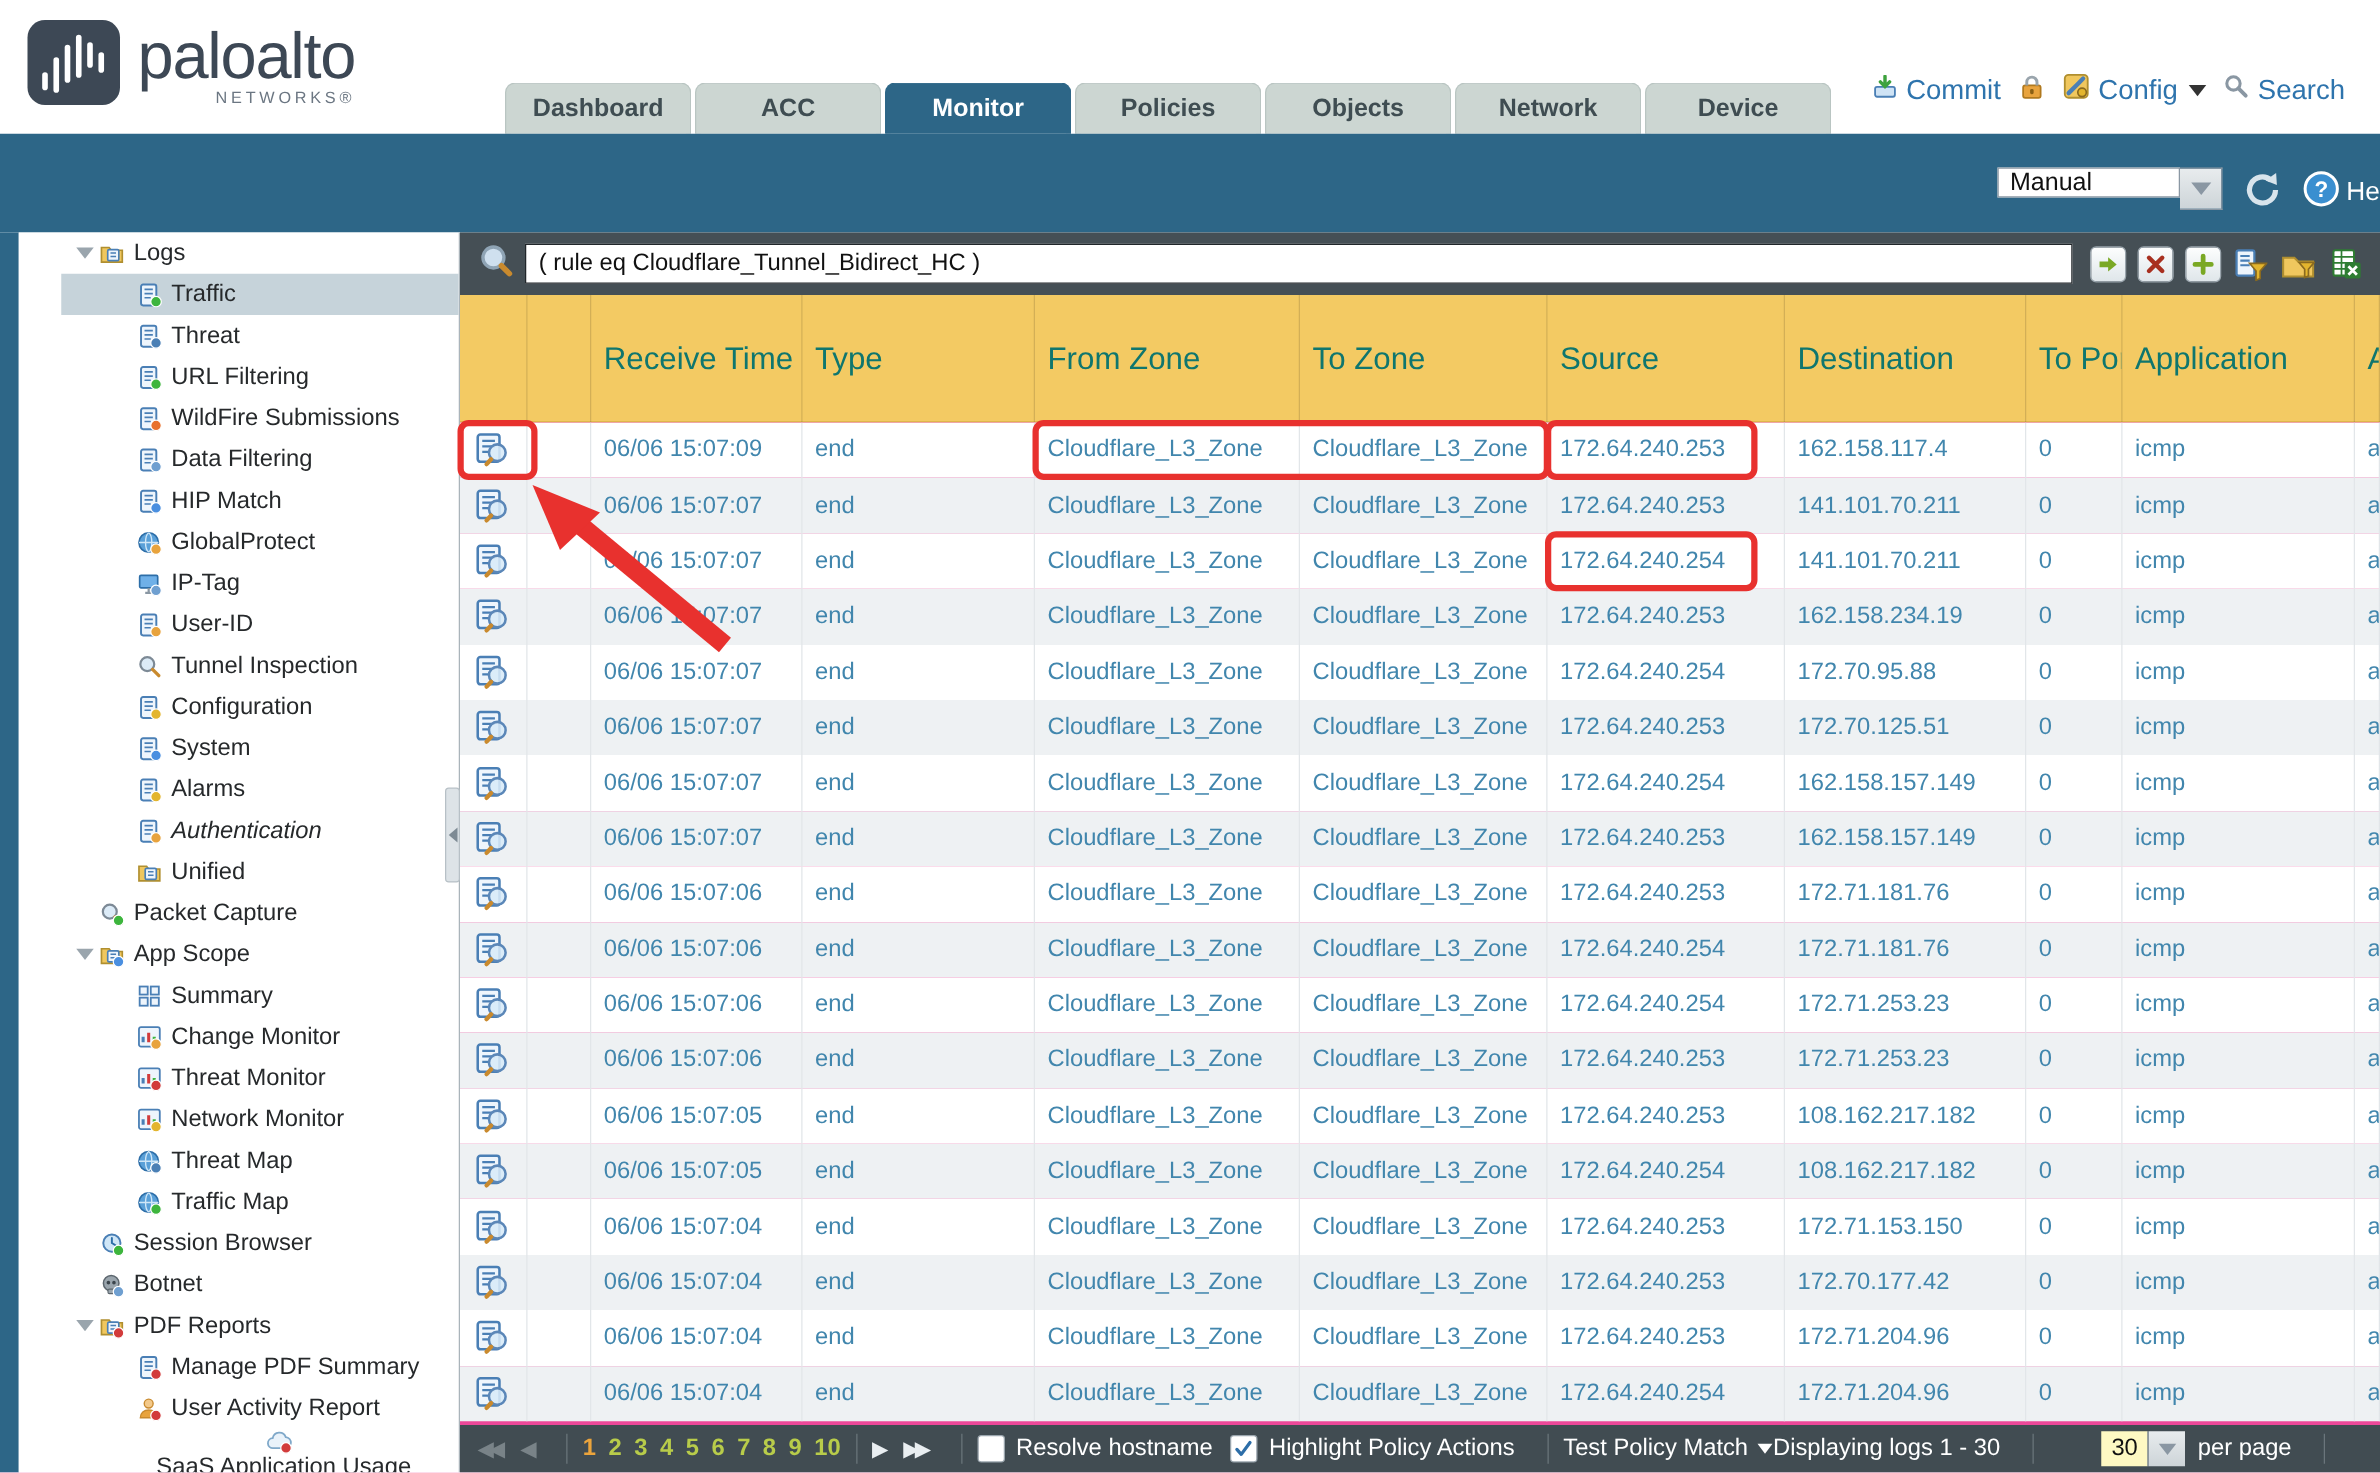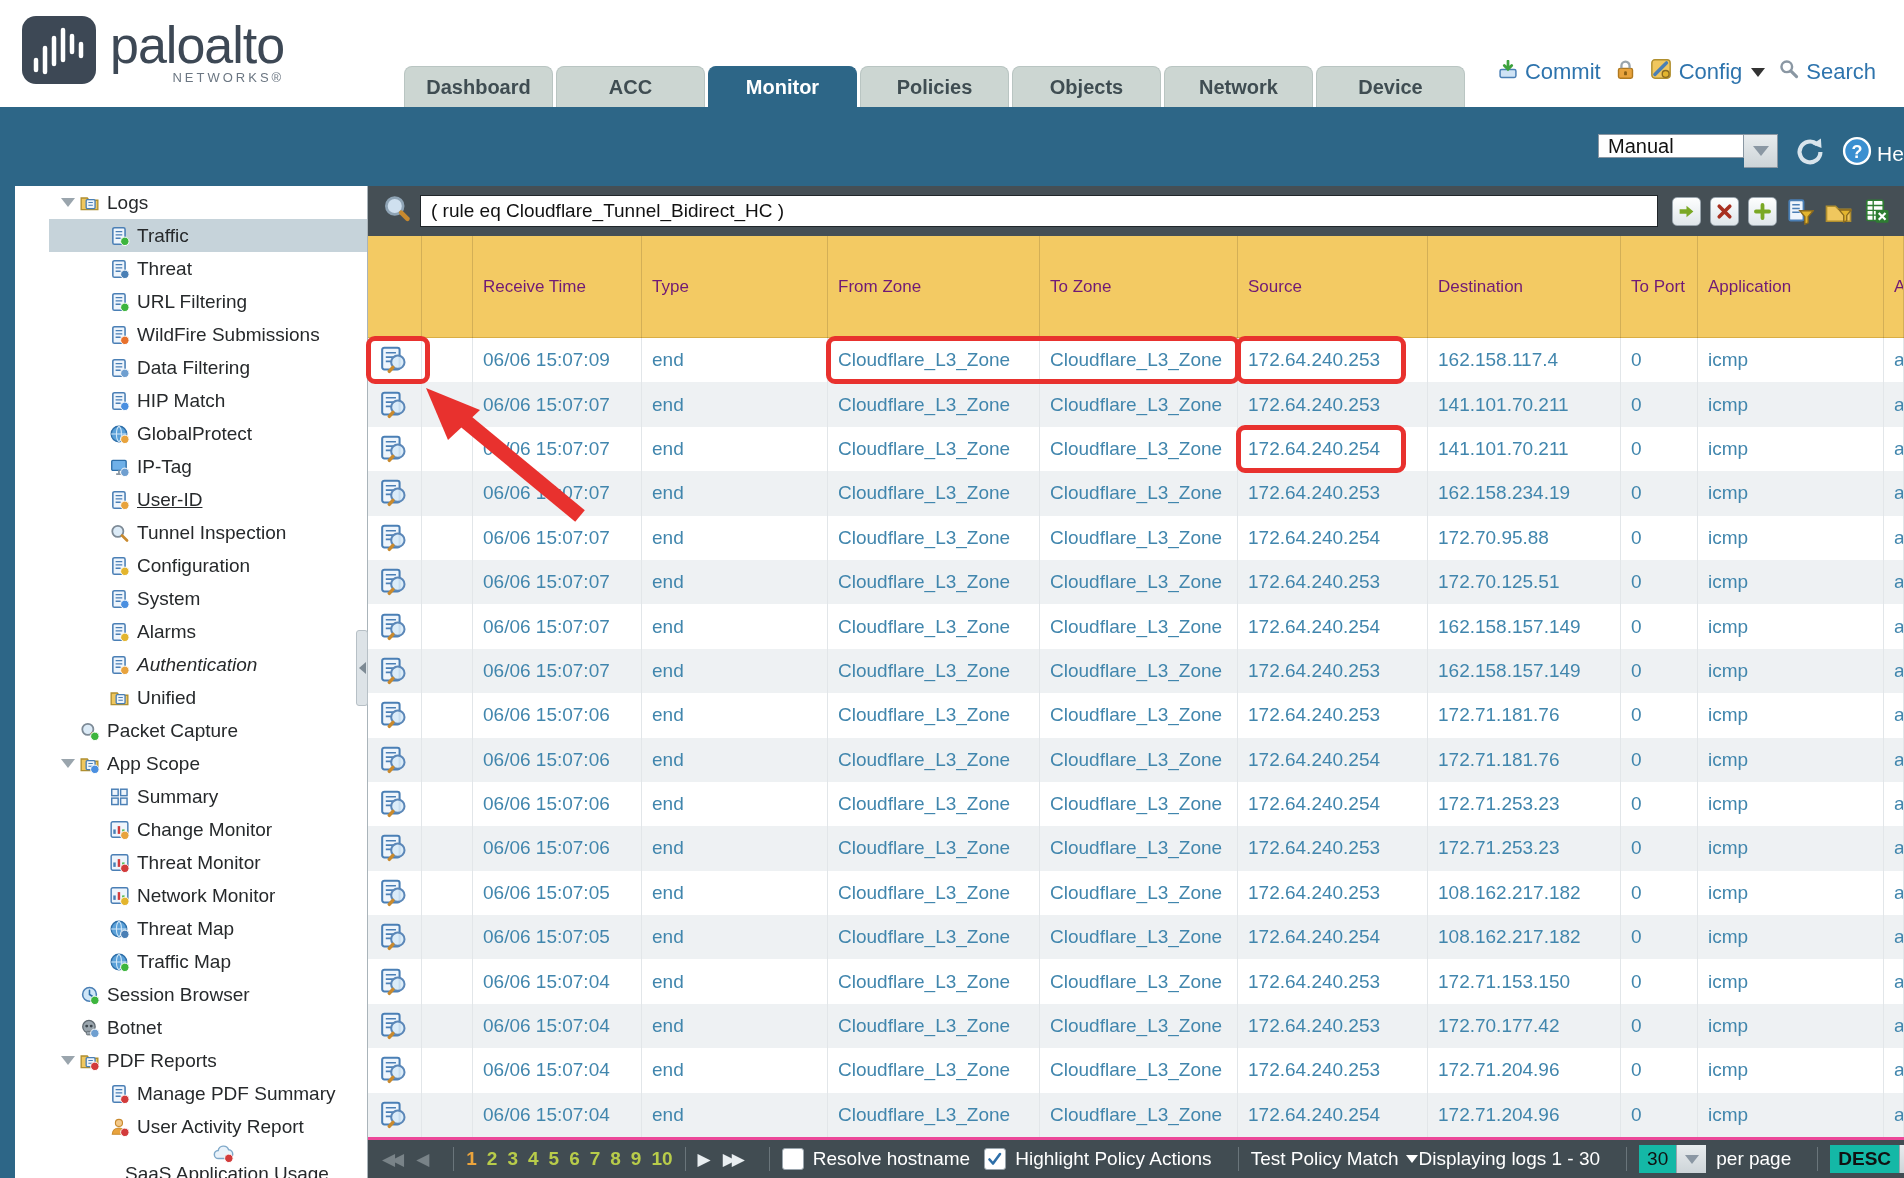--- a/index.html
+++ b/index.html
@@ -57,21 +57,21 @@
                   font-size:19px; color:#111; padding-left:10px; font-family:"Liberation Sans",sans-serif; }
   .fbtns { display:flex; gap:9px; margin-left:14px; }
   .fbtn { width:29px; height:29px; border-radius:5px; background:linear-gradient(#fdfefe,#dfe6ea); border:1px solid #9aa5ad;
           display:flex; align-items:center; justify-content:center; cursor:pointer; }
   .fbtn.flat { background:transparent; border:none; }
 
   
   .grid-row { display:grid; grid-template-columns:54px 51px 169px 186px 212px 198px 190px 193px 77px 186px 1fr; }
   .thead { position:absolute; left:368px; top:236px; width:1536px; height:102px; background:#f3ca63; border-bottom:1px solid #d9ae45; }
   .thead .grid-row { height:102px; }
-  .th { display:flex; align-items:center; padding-left:10px; font-size:17px; color:#701a75;
+  .th { display:flex; align-items:center; padding-left:10px; font-size:25px; color:#0f766e;
         border-right:1px solid rgba(0,0,0,0.13); overflow:hidden; white-space:nowrap; cursor:pointer; }
   .tbody { position:absolute; left:368px; top:338px; width:1536px; height:802px; background:#ec4899; overflow:hidden; }
   .trow { height:44.4px; background:#fff; }
   .trow:nth-child(even) { background:#eef1f3; }
   .td { display:flex; align-items:center; padding-left:10px; font-size:19px; color:#4186ad;
         border-right:1px solid #e2e6e9; overflow:hidden; white-space:nowrap; }
   .td.icon-cell { justify-content:center; padding-left:0; cursor:pointer; }
 
   
   .bottombar { position:absolute; left:368px; top:1140px; width:1536px; height:38px; background:#414c52;
@@ -84,21 +84,21 @@
   .page-link { color:#b8cc4a; cursor:pointer; }
   .page-link.current { color:#eba43c; }
   .chk { width:22px; height:22px; background:#fff; border-radius:3px; border:1px solid #9aa5ad; margin-right:9px;
          display:flex; align-items:center; justify-content:center; flex:none; cursor:pointer; }
   .chk svg { display:block; }
   .bb-label { margin-right:14px; white-space:nowrap; }
   .bb-dd { display:flex; align-items:center; gap:8px; cursor:pointer; white-space:nowrap; }
   .bb-caret { width:0; height:0; border-left:6px solid transparent; border-right:6px solid transparent; border-top:8px solid #fff; }
   .spacer { flex:1; }
   .mini-select { display:flex; flex:none; }
-  .mini-box { height:28px; background:#14b8a6; color:#111; font-size:19px; display:flex; align-items:center; padding:0 8px; }
+  .mini-box { height:28px; background:#fef9c3; color:#111; font-size:19px; display:flex; align-items:center; padding:0 8px;margin-left:42px; }
   .mini-btn { width:30px; height:28px; background:linear-gradient(#e8ecee,#cdd4d8); border-left:1px solid #9aa5ad;
               display:flex; align-items:center; justify-content:center; cursor:pointer; }
   .mini-tri { width:0; height:0; border-left:7px solid transparent; border-right:7px solid transparent; border-top:9px solid #8a97a3; }
 
   
   .annot-box { position:absolute; border:5px solid #e8312e; border-radius:9px; pointer-events:none; z-index:50; }
   .annot-arrow { position:absolute; pointer-events:none; z-index:50; }
 </style>
 </head>
 <body>
@@ -295,21 +295,21 @@
         <span class="exp-slot"></span>
         <span class="tree-ico">
           <svg width="21" height="20" viewBox="0 0 18 18">
             <rect x="2" y="3" width="13" height="9" rx="1" fill="#6fb0e8" stroke="#2d6ea8" stroke-width="1.2"></rect>
             <path d="M6 15.5h6M8.5 12v3.5" stroke="#8a97a3" stroke-width="1.6"></path>
             <circle cx="13.8" cy="13.8" r="3.8" fill="#6f9fd0" stroke="#fff" stroke-width="0.9"></circle>
           </svg>
         </span>
         <span>IP-Tag</span>
       </div>
-      <div class="tree-item" style="padding-left: 38px; text-decoration: underline;">
+      <div class="tree-item" style="padding-left: 38px;">
         <span class="exp-slot"></span>
         <span class="tree-ico">
           <svg width="21" height="20" viewBox="0 0 18 18">
             <rect x="3" y="1.5" width="11" height="15" rx="1.5" fill="#eef5fc" stroke="#4a7fb5" stroke-width="1.4"></rect>
             <path d="M5.5 5h6M5.5 8h6M5.5 11h4.5" stroke="#4a7fb5" stroke-width="1.2"></path>
             <circle cx="13.8" cy="13.8" r="3.8" fill="#e8a33d" stroke="#fff" stroke-width="0.9"></circle>
           </svg>
         </span>
         <span>User-ID</span>
       </div>

